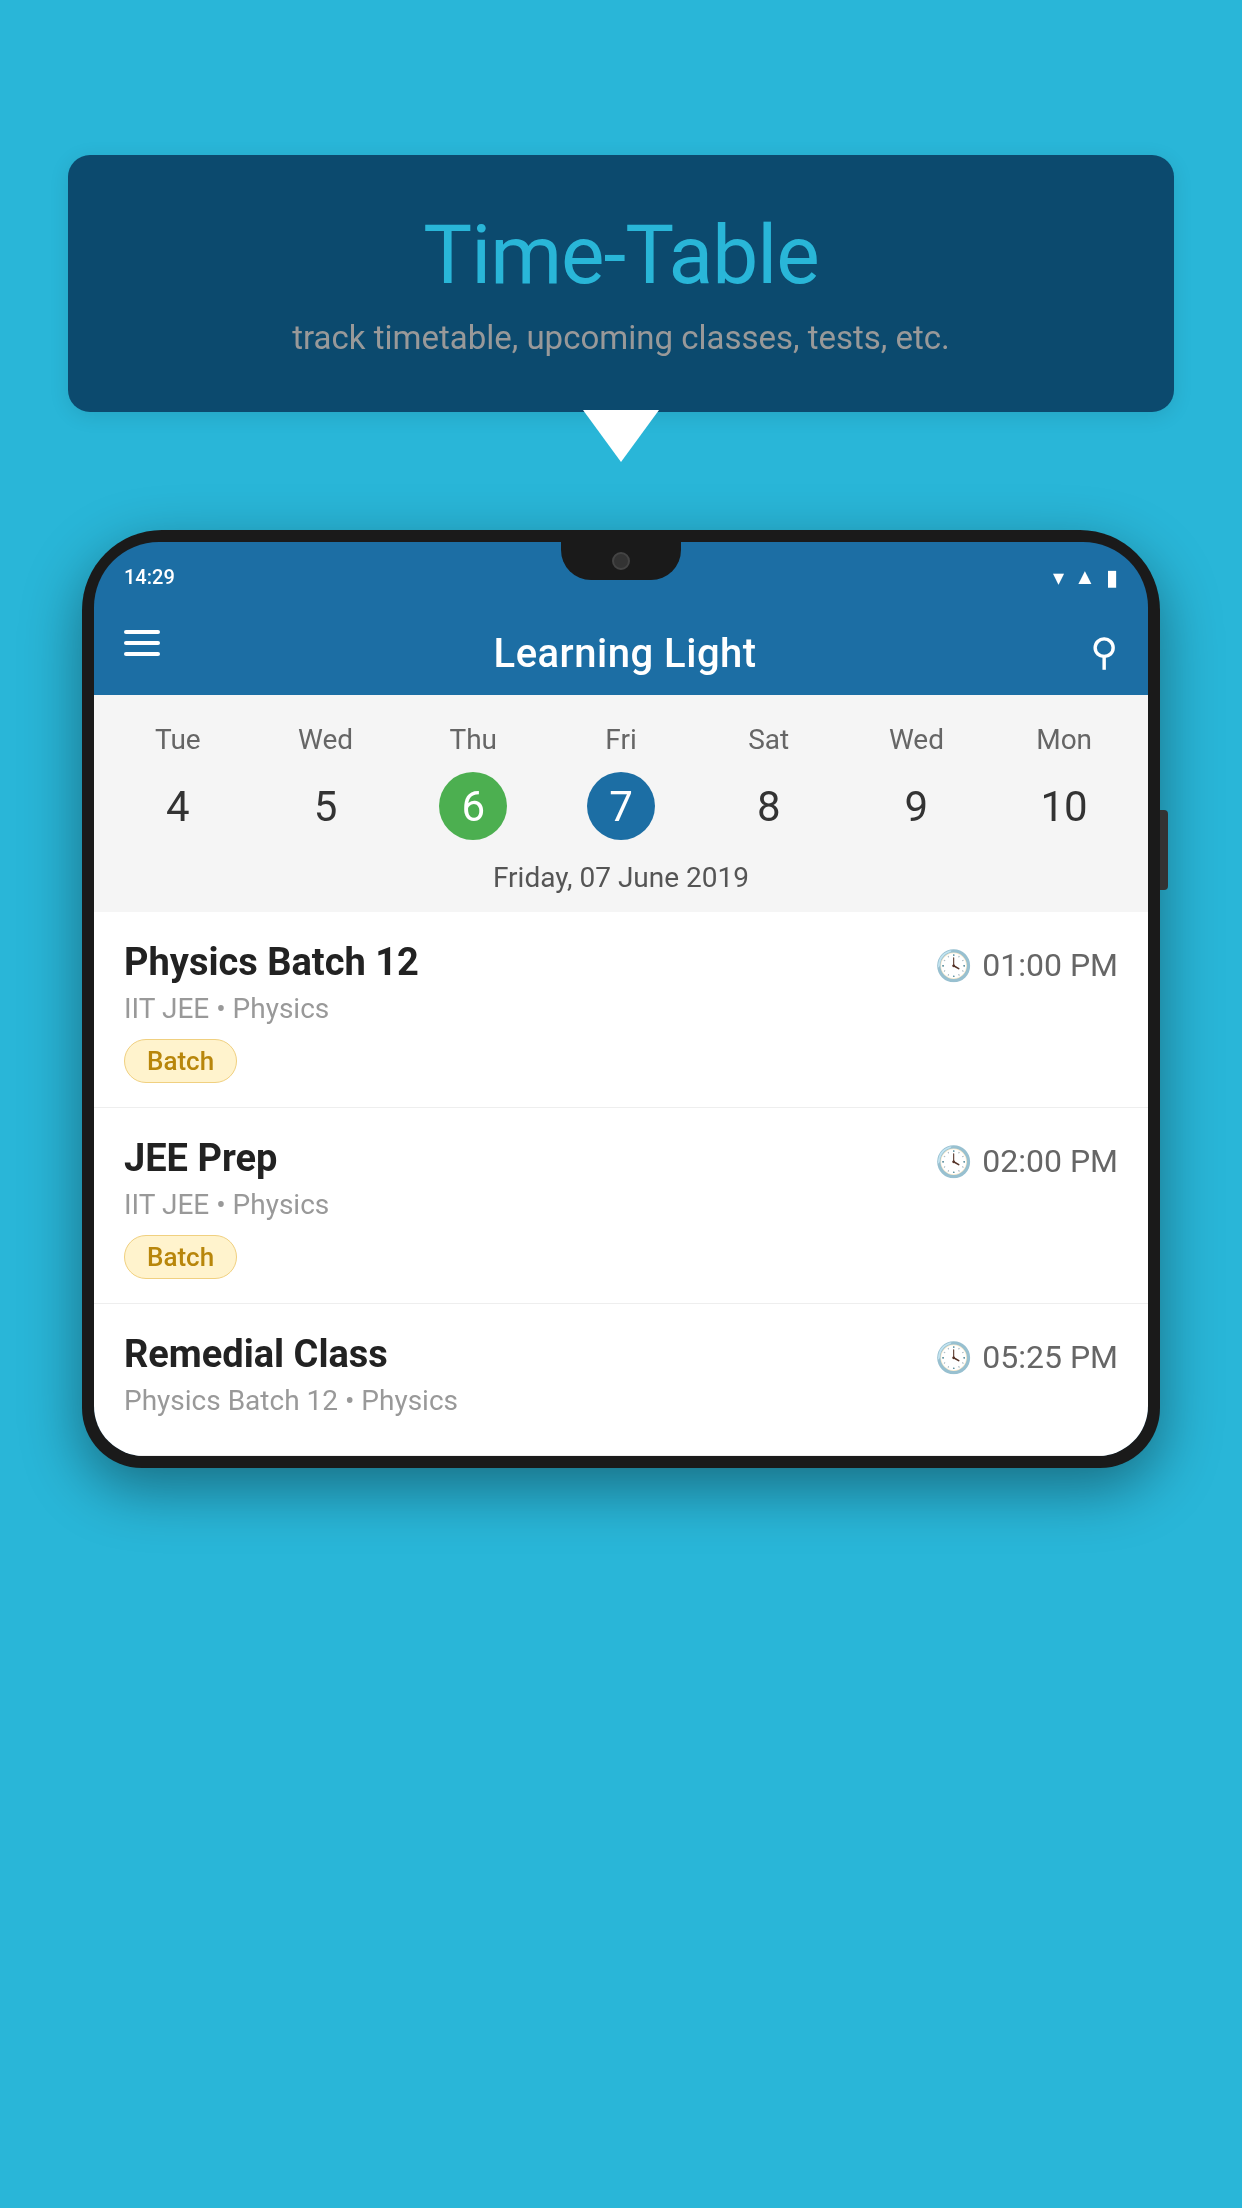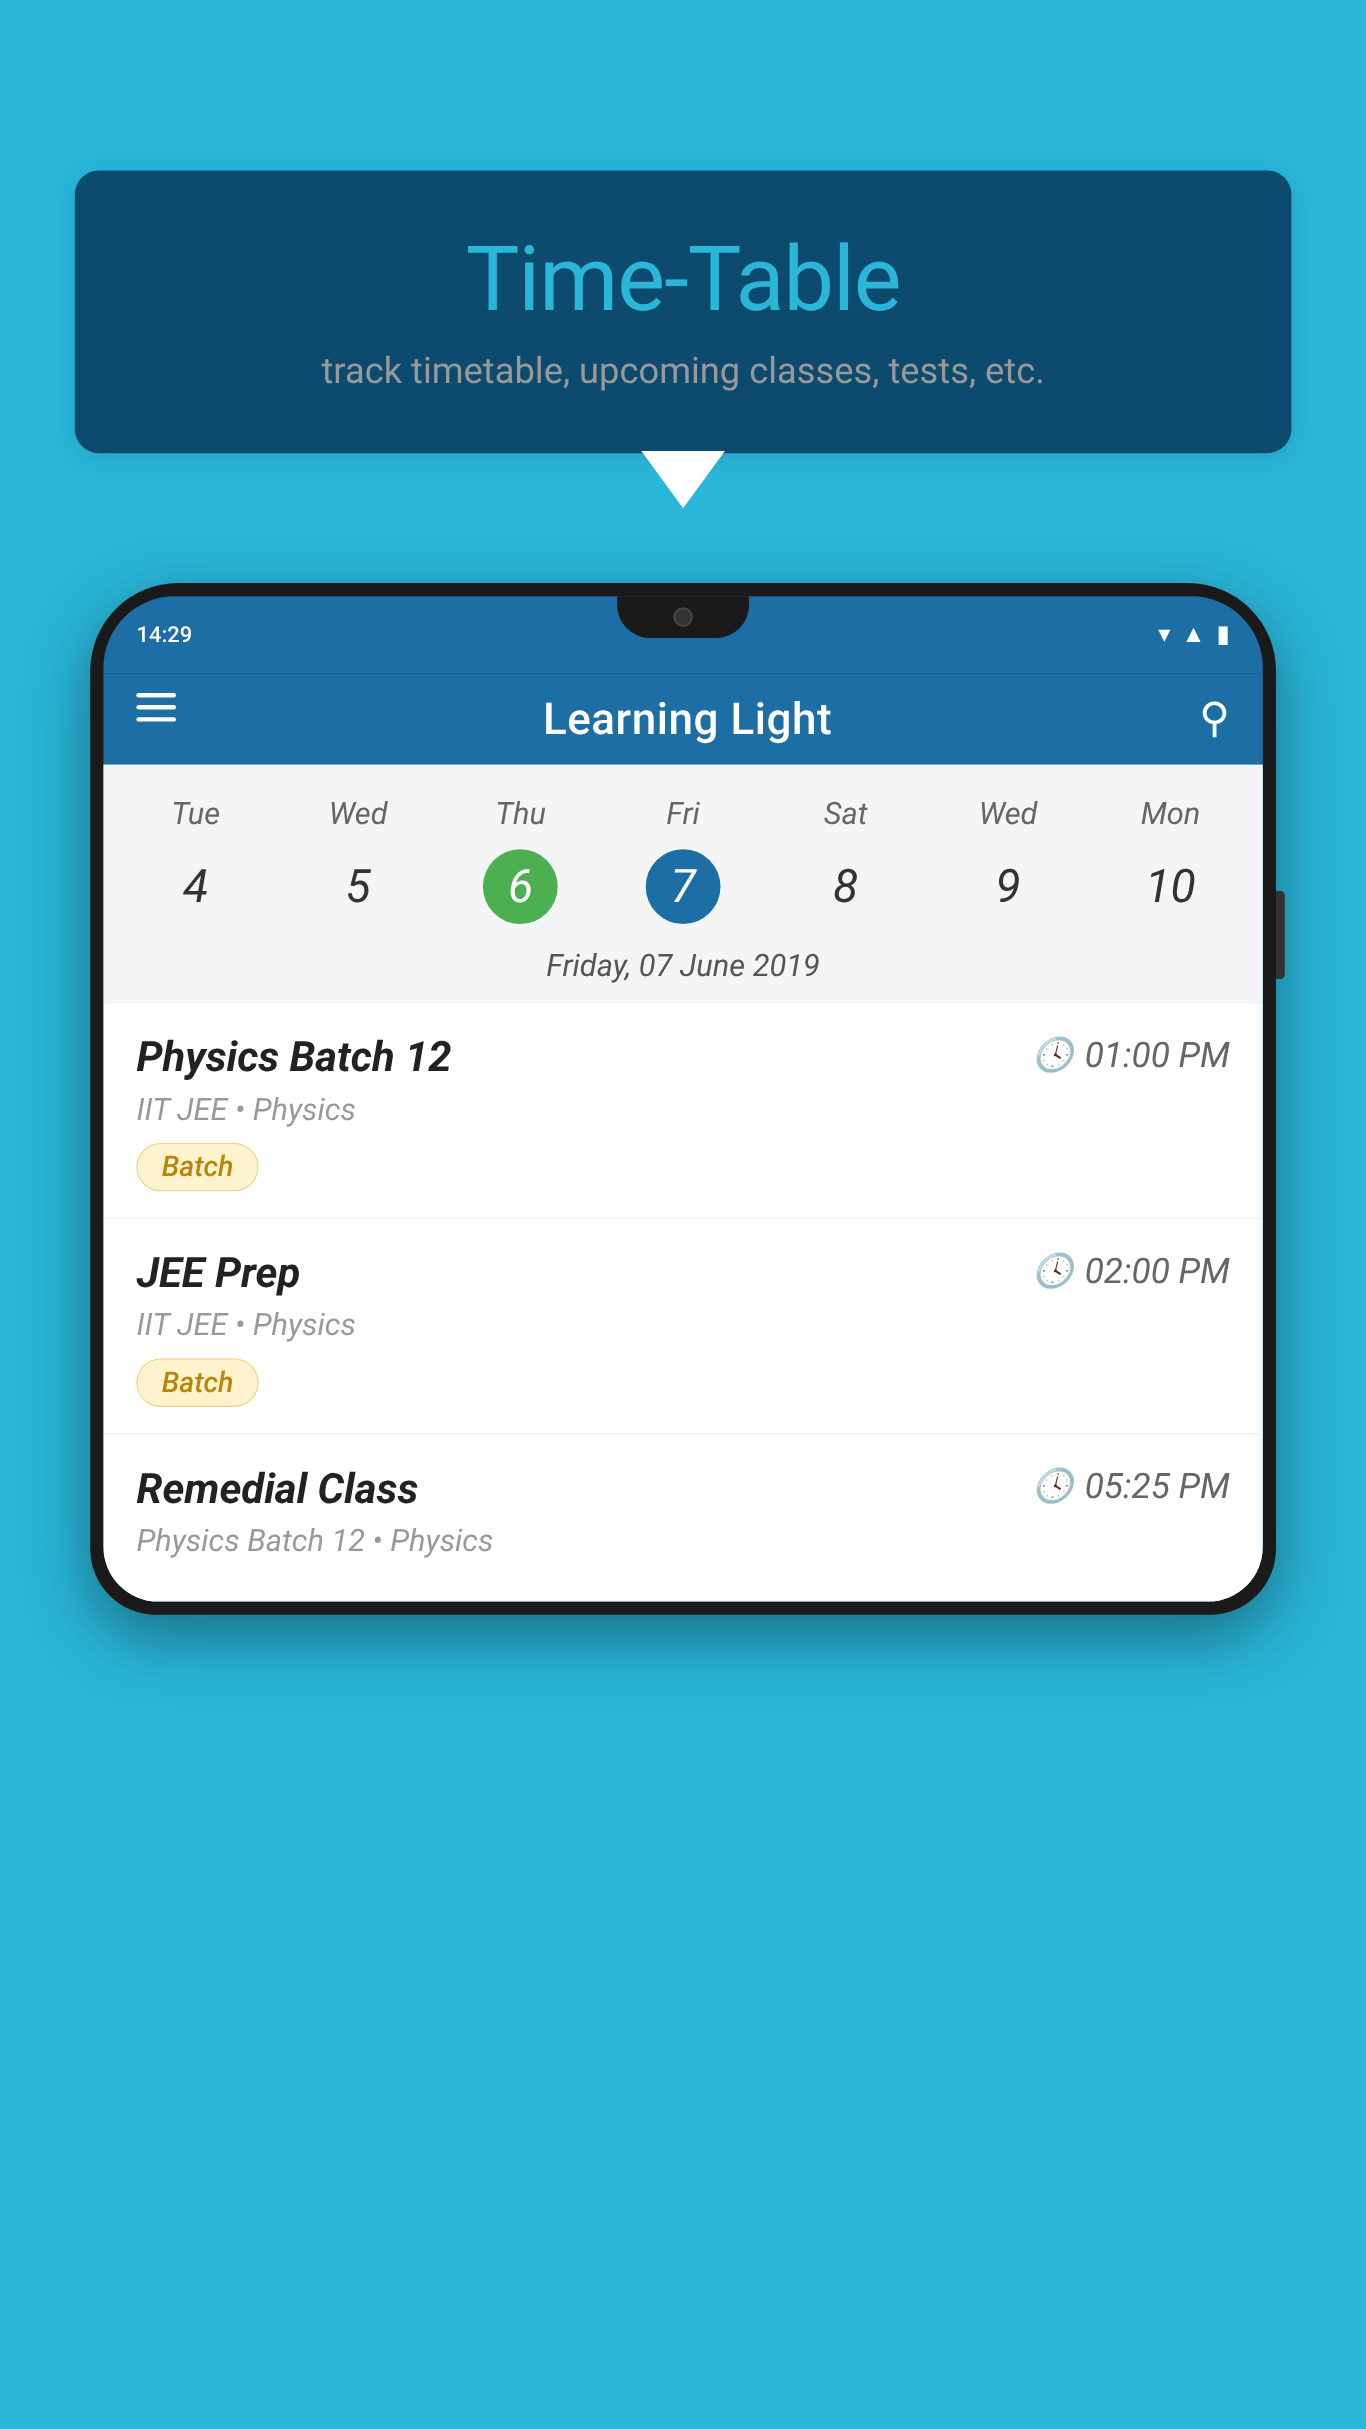--- a/index.html
+++ b/index.html
@@ -233,21 +233,21 @@
     }
 
     .class-item {
       padding: 28px 30px 24px 30px;
       border-bottom: 1px solid #eee;
     }
 
     .class-item-row1 {
       display: flex;
       justify-content: space-between;
-      align-items: flex-start;
+      align-items: flex-end;
       margin-bottom: 8px;
     }
 
     .class-name {
       font-size: 38px;
       font-weight: 700;
       color: #222;
     }
 
     .class-time {
@@ -275,24 +275,23 @@
       color: #B8860B;
       border: 1.5px solid #F0D080;
       border-radius: 30px;
       padding: 6px 22px;
       font-size: 26px;
       font-weight: 500;
     }
 
     
     .phone-screen {
-      background: #7dd3fc;
+      background: #0c4a6e;
       border-radius: 0 0 50px 50px;
       overflow: hidden;
-      font-style: italic;
     }
 
     
     .side-btn-right {
       position: absolute;
       right: -8px;
       top: 280px;
       width: 8px;
       height: 80px;
       background: #333;

